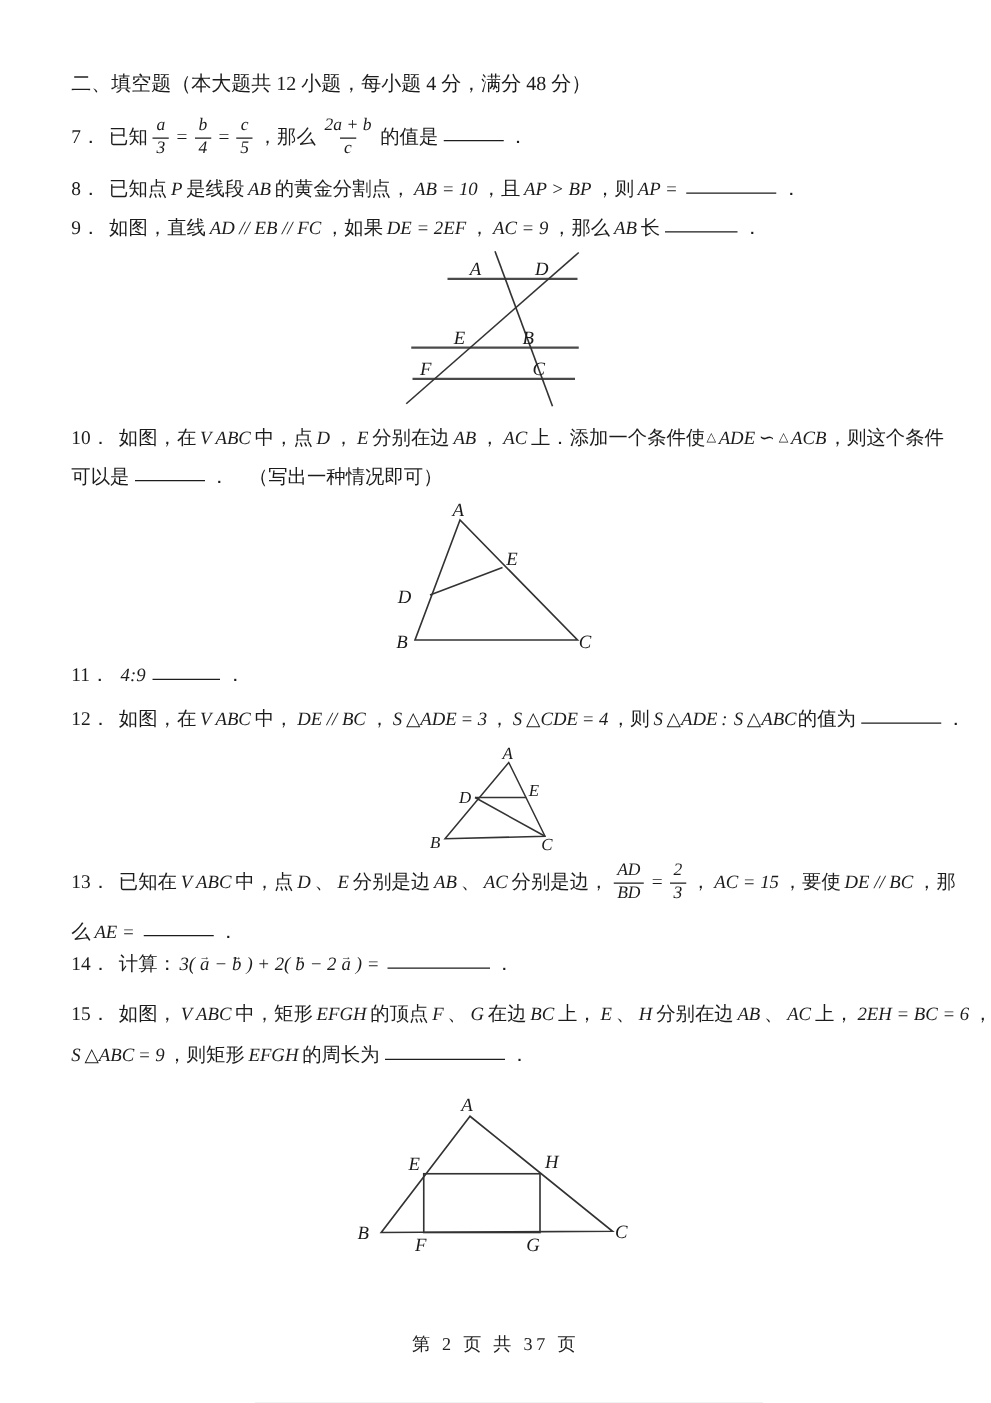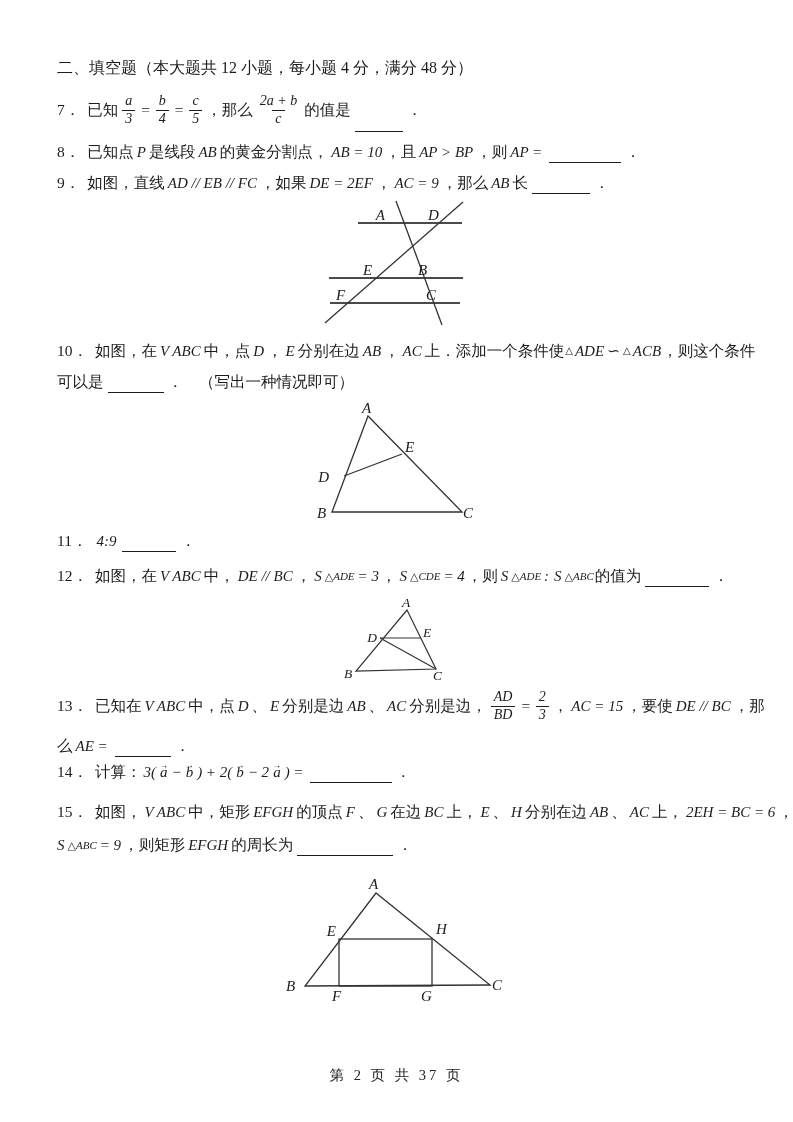--- a/index.html
+++ b/index.html
@@ -1,32 +1,32 @@
 <!DOCTYPE html>
 <html><head>
 <meta charset="utf-8">
 <style>
   html,body{margin:0;padding:0;background:#e8e8e8;}
   .page{position:relative;width:793px;height:1122px;background:#ffffff;overflow:hidden;
         font-family:"Liberation Serif","DejaVu Serif",serif;color:#1c1c1c;}
-  .row{position:absolute;left:57px;display:flex;align-items:flex-end;white-space:nowrap;
+  .row{position:absolute;left:57px;display:flex;align-items:center;white-space:nowrap;
        font-size:15.5px;line-height:22px;}
   .row.tall{height:44px;line-height:44px;}
   .sect{font-size:16px;font-weight:bold;font-weight:normal;}
   .no{margin-right:7px;}
   .t{}
   .m{font-style:italic;margin:0 3px;font-size:15px;}
   .e{font-style:italic;margin:0 2px;font-size:15px;}
   .blank{display:inline-block;border-bottom:1.2px solid #1c1c1c;height:4px;margin:0 4px;}
   .frac{display:inline-flex;flex-direction:column;align-items:center;align-self:center;
         font-style:italic;font-size:14px;line-height:1.15;margin:0 4px;}
   .fnum{padding:0 3px;}
   .fden{border-top:1px solid #1c1c1c;padding:0 3px;}
   .feq{align-self:center;font-style:italic;margin:0 1px;}
-  .sb{font-size:11px;font-style:italic;vertical-align:-4px;margin-right:1px;}
+  .sb{font-size:15px;font-style:italic;vertical-align:-4px;margin-right:1px;}
   .tri{font-size:10px;margin:0 1px;}
   .sim{margin:0 2px;}
   .vec{font-style:italic;position:relative;margin:0 2px;font-size:15px;}
   .vec::after{content:"→";position:absolute;left:50%;transform:translateX(-50%);
               top:-0.78em;font-size:0.58em;font-style:normal;}
   .note{margin-left:16px;}
   .fig{position:absolute;}
   .vlabel{font:italic 15px "Liberation Serif","DejaVu Serif",serif;fill:#1b1b1b;}
   .vlabel-sm{font:italic 13.5px "Liberation Serif","DejaVu Serif",serif;fill:#1b1b1b;}
   .footer{position:absolute;left:0;right:0;top:1066px;text-align:center;

